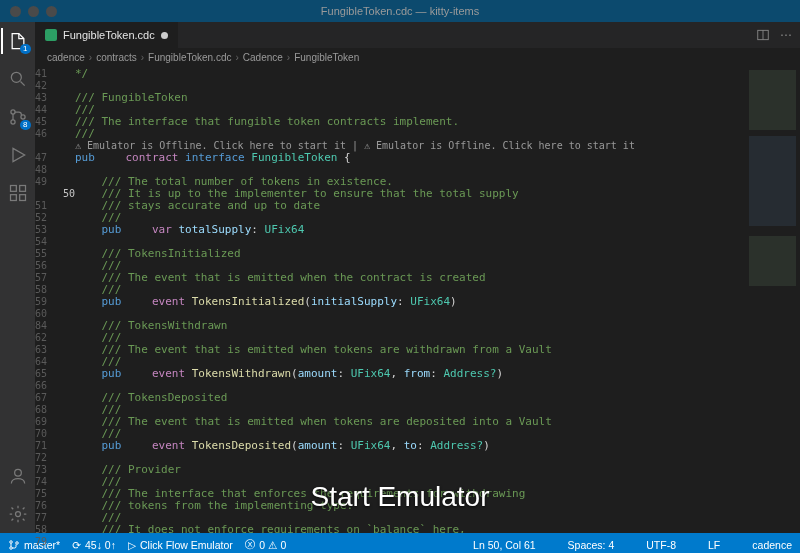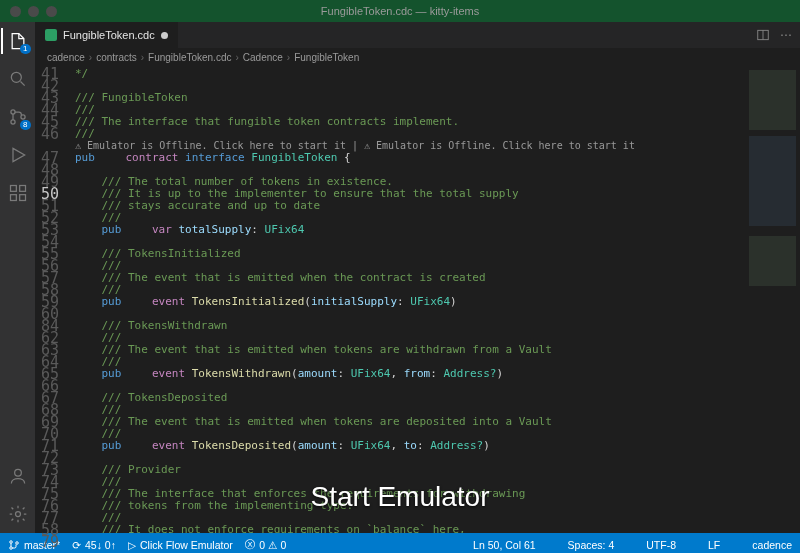--- a/index.html
+++ b/index.html
@@ -1,38 +1,38 @@
 <!DOCTYPE html>
 <html><head>
 <meta charset="utf-8">
 <style>
 * { margin:0; padding:0; box-sizing:border-box; }
 body { width:800px; height:553px; background:#1e1e1e; font-family:-apple-system,BlinkMacSystemFont,'Segoe UI',sans-serif; color:#ccc; overflow:hidden; position:relative; }
-.titlebar { height:22px; background:#14532d; display:flex; align-items:center; position:relative; font-size:11px; color:#9a9a9a; }
+.titlebar { height:22px; background:#0c4a6e; display:flex; align-items:center; position:relative; font-size:11px; color:#9a9a9a; }
 .traffic { display:flex; gap:7px; padding-left:10px; }
 .traffic span { width:11px; height:11px; border-radius:50%; background:#4a4a4a; }
 .titlebar .t { position:absolute; left:50%; transform:translateX(-50%); }
 .main { display:flex; height:511px; }
 .actbar { width:35px; background:#323233; display:flex; flex-direction:column; align-items:center; padding-top:8px; gap:16px; }
 .actbar .ico { width:22px; height:22px; display:flex; align-items:center; justify-content:center; color:#7a7a7a; position:relative; }
 .actbar .ico.active { color:#fff; }
 .actbar .ico.active::before { content:''; position:absolute; left:-6px; top:-2px; bottom:-2px; width:2px; background:#fff; }
 .actbar .spacer { flex:1; }
 .badge { position:absolute; bottom:-2px; right:-2px; background:#0070c7; color:#fff; border-radius:8px; font-size:8px; padding:0 3px; line-height:10px; }
 .editor { flex:1; display:flex; flex-direction:column; background:#1e1e1e; min-width:0; }
 .tabs { height:26px; background:#252526; display:flex; align-items:stretch; }
 .tab { background:#1e1e1e; display:flex; align-items:center; padding:0 10px; gap:6px; font-size:11px; color:#e4e4e4; border-right:1px solid #252526; }
 .tab .fi { width:12px; height:12px; border-radius:2px; background:#2c9e64; }
 .dot { width:7px; height:7px; border-radius:50%; background:#ccc; }
 .tabact { margin-left:auto; display:flex; align-items:center; padding:0 8px; gap:10px; color:#8a8a8a; font-size:12px; }
 .crumbs { height:18px; font-size:10px; color:#9a9a9a; display:flex; align-items:center; padding-left:12px; gap:4px; }
 .crumbs .sep{ color:#666; }
 .codewrap { flex:1; display:flex; position:relative; min-height:0; }
-.gutter { width:40px; text-align:center; padding-right:10px; font-family:Menlo,Consolas,monospace; font-size:15px; line-height:12px; color:#5a5a5a; padding-top:2px; }
-.gutter div.cur{ color:#c6c6c6; }
+.gutter { width:40px; text-align:left; padding-right:10px; font-family:Menlo,Consolas,monospace; font-size:10px; line-height:12px; color:#5a5a5a; padding-top:2px; }
+.gutter div.cur{ color:#c6c6c6;margin-left:28px; }
 .code { flex:1; font-family:Menlo,Consolas,monospace; font-size:11px; line-height:12px; padding-top:2px; white-space:pre; color:#d4d4d4; overflow:hidden; }
 .c-cmt{color:#6a9955;} .c-kw{color:#569cd6;} .c-kw2{color:#c586c0;margin-left:24px;} .c-typ{color:#4ec9b0;} .c-id{color:#9cdcfe;} .c-fn{color:#dcdcaa;} .c-pnc{color:#d4d4d4;} .c-lens{color:#999;font-size:10px;}
 .mini { width:55px; background:#1e1e1e; position:relative; }
 .mini .blk{ position:absolute; left:4px; right:4px; background:rgba(120,160,120,0.15); }
 .status { height:24px; background:#007acc; display:flex; align-items:center; font-size:10.5px; color:#fff; padding:7px 8px; gap:12px; }
 .status .r { margin-left:auto; display:flex; gap:32px;justify-content:space-between; }
 .status .it{ display:flex; align-items:center; gap:4px; }
 .overlay { position:absolute; left:50%; transform:translateX(-50%); bottom:40px; color:#fff; font-size:28px; font-weight:400; text-shadow:0 1px 3px rgba(0,0,0,0.8); pointer-events:none; }
 svg{display:block;}
 </style>

